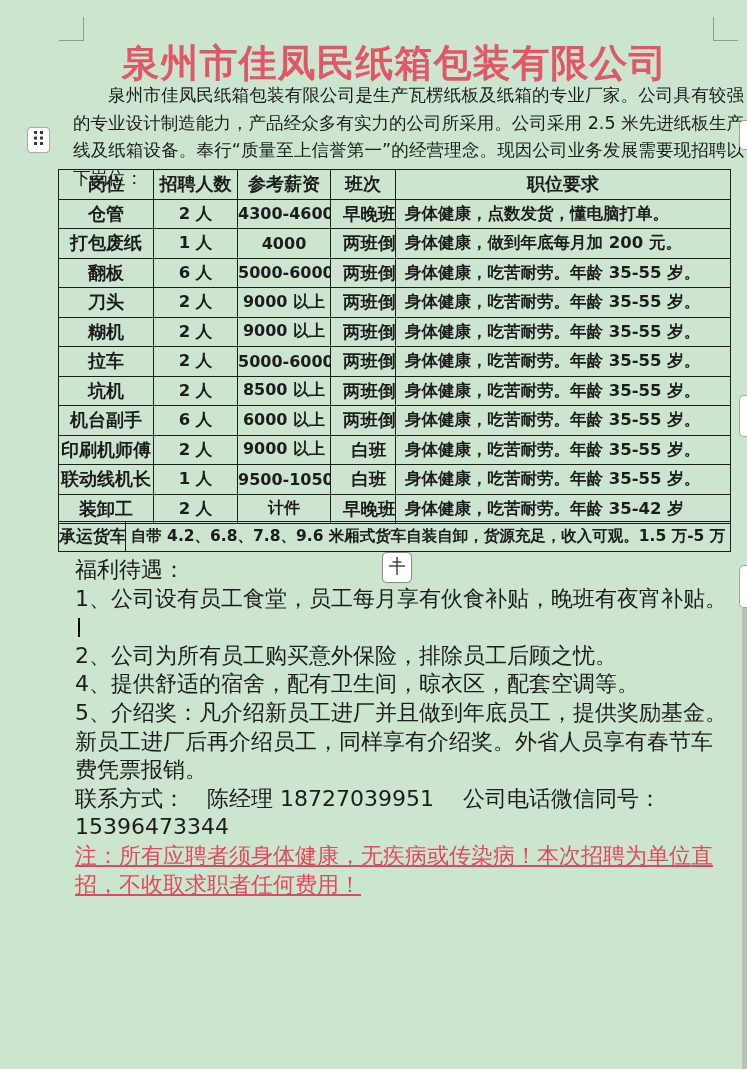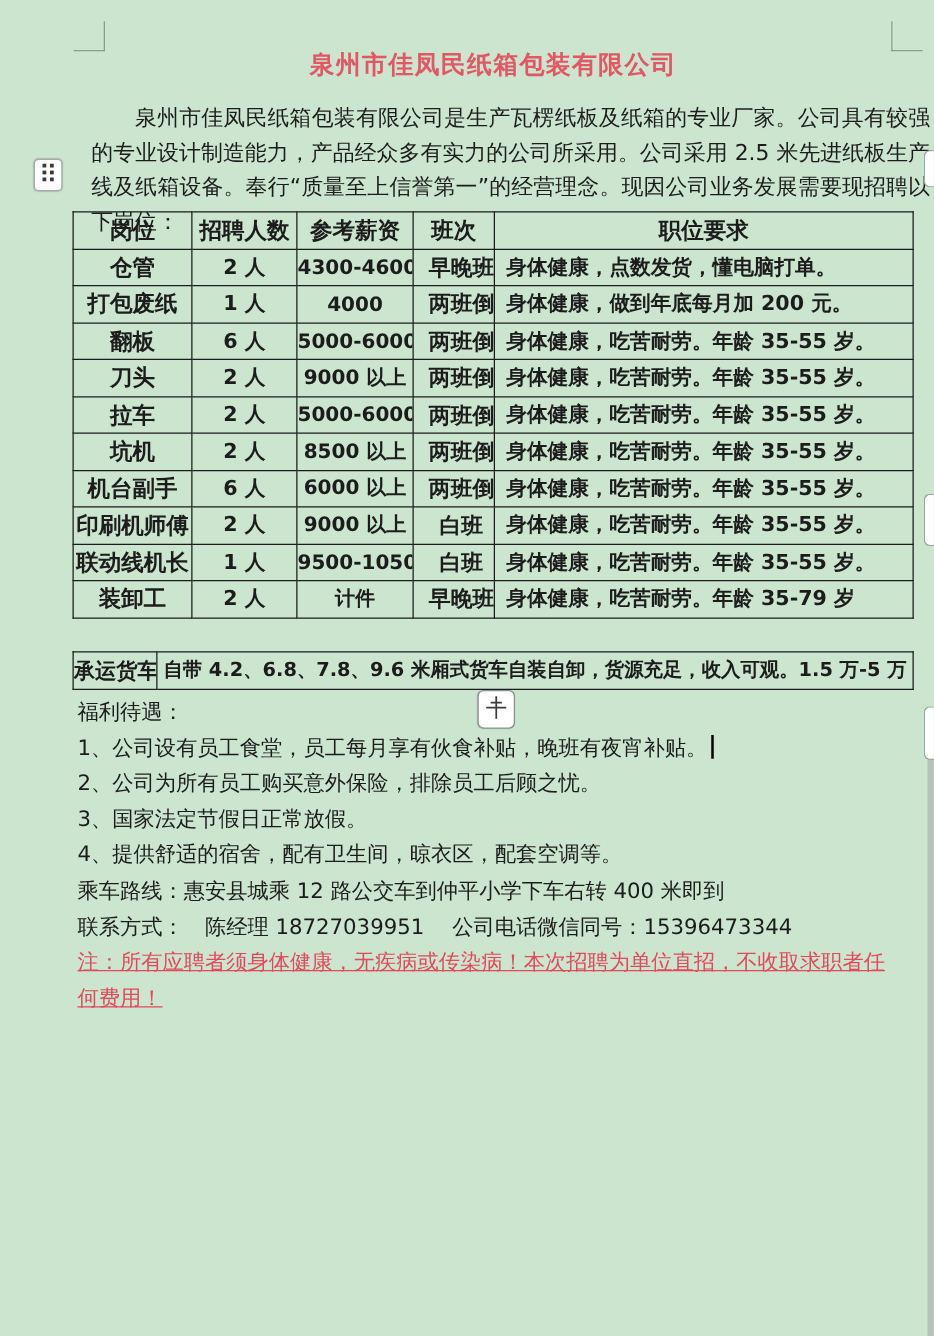--- a/index.html
+++ b/index.html
@@ -22,21 +22,21 @@
   .drag-handle {
     position:absolute; left:27px; top:127px; width:23px; height:26px;
     background:#fff; border:1px solid #a9a9a9; border-radius:4px;
     display:flex; align-items:center; justify-content:center;
     box-shadow:0 0 1px rgba(0,0,0,.15);
   }
 
   
   .doc-title {
     position:absolute; left:59px; top:38px; width:671px;
-    text-align:center; font-size:20px; font-weight:bold;
+    text-align:center; font-size:38px; font-weight:bold;
     color:#e15766; letter-spacing:1px; white-space:nowrap;
   }
 
   
   .intro {
     position:absolute; left:73px; top:82px; width:671px;
     font-size:17.5px; line-height:27.5px; text-align:justify;
     text-indent:2em; color:#1c1c1c;
   }
 
@@ -61,22 +61,22 @@
   
   .table-widget {
     position:absolute; left:382px; top:552px; width:30px; height:31px;
     background:#fff; border:1px solid #8f8f8f; border-radius:5px;
     display:flex; align-items:center; justify-content:center;
     box-shadow:0 0 1px rgba(0,0,0,.2);
   }
 
   
   .lower {
-    position:absolute; left:62px; top:556px; width:652px;
-    font-size:17px; line-height:28.6px; color:#1c1c1c;
+    position:absolute; left:75px; top:556px; width:652px;
+    font-size:22px; line-height:28.6px; color:#1c1c1c;
   }
   .lower p { margin:0; }
   .lower .note { color:#e2495c;text-decoration:underline; }
   .caret {
     display:inline-block; width:2px; height:19px; background:#000;
     margin-left:3px; vertical-align:-3px;
   }
 
   
   .side-tab {
@@ -159,20 +159,27 @@
         <td class="c4">身体健康，吃苦耐劳。年龄 35-55 岁。</td>
       </tr>
       <tr>
         <td class="c0">刀头</td>
         <td class="c1">2 人</td>
         <td class="c2">9000 以上</td>
         <td class="c3">两班倒</td>
         <td class="c4">身体健康，吃苦耐劳。年龄 35-55 岁。</td>
       </tr>
       <tr>
+        <td class="c0">糊机</td>
+        <td class="c1">2 人</td>
+        <td class="c2">9000 以上</td>
+        <td class="c3">两班倒</td>
+        <td class="c4">身体健康，吃苦耐劳。年龄 35-55 岁。</td>
+      </tr>
+      <tr>
         <td class="c0">拉车</td>
         <td class="c1">2 人</td>
         <td class="c2">5000-6000</td>
         <td class="c3">两班倒</td>
         <td class="c4">身体健康，吃苦耐劳。年龄 35-55 岁。</td>
       </tr>
       <tr>
         <td class="c0">坑机</td>
         <td class="c1">2 人</td>
         <td class="c2">8500 以上</td>
@@ -198,21 +205,21 @@
         <td class="c1">1 人</td>
         <td class="c2">9500-10500</td>
         <td class="c3">白班</td>
         <td class="c4">身体健康，吃苦耐劳。年龄 35-55 岁。</td>
       </tr>
       <tr>
         <td class="c0">装卸工</td>
         <td class="c1">2 人</td>
         <td class="c2">计件</td>
         <td class="c3">早晚班</td>
-        <td class="c4">身体健康，吃苦耐劳。年龄 35-79 岁</td>
+        <td class="c4">身体健康，吃苦耐劳。年龄 35-42 岁</td>
       </tr>
     </tbody>
 </table>
 
 <table class="carrier-table">
   <colgroup>
       <col style="width:67px">
       <col style="width:605px">
     </colgroup>
   <tbody>
@@ -234,23 +241,22 @@
     </svg>
   </span>
 </div>
 
 <div class="lower">
   <p>福利待遇：</p>
   <p>
     <span>1、公司设有员工食堂，员工每月享有伙食补贴，晚班有夜宵补贴。</span><span class="caret"></span>
   </p>
   <p>2、公司为所有员工购买意外保险，排除员工后顾之忧。</p>
-  <p>3、国家法定节假日正常放假。</p>
   <p>4、提供舒适的宿舍，配有卫生间，晾衣区，配套空调等。</p>
-  <p>乘车路线：惠安县城乘 12 路公交车到仲平小学下车右转 400 米即到</p>
+  <p>5、介绍奖：凡介绍新员工进厂并且做到年底员工，提供奖励基金。新员工进厂后再介绍员工，同样享有介绍奖。外省人员享有春节车费凭票报销。</p>
   <p>联系方式：　陈经理 18727039951　 公司电话微信同号：15396473344</p>
   <p class="note">注：所有应聘者须身体健康，无疾病或传染病！本次招聘为单位直招，不收取求职者任何费用！</p>
 </div>
 
 <div class="side-tab tab1"></div>
 <div class="side-tab tab2"></div>
 <div class="side-tab tab3"></div>
 
 <div class="scroll-strip"></div>
 

